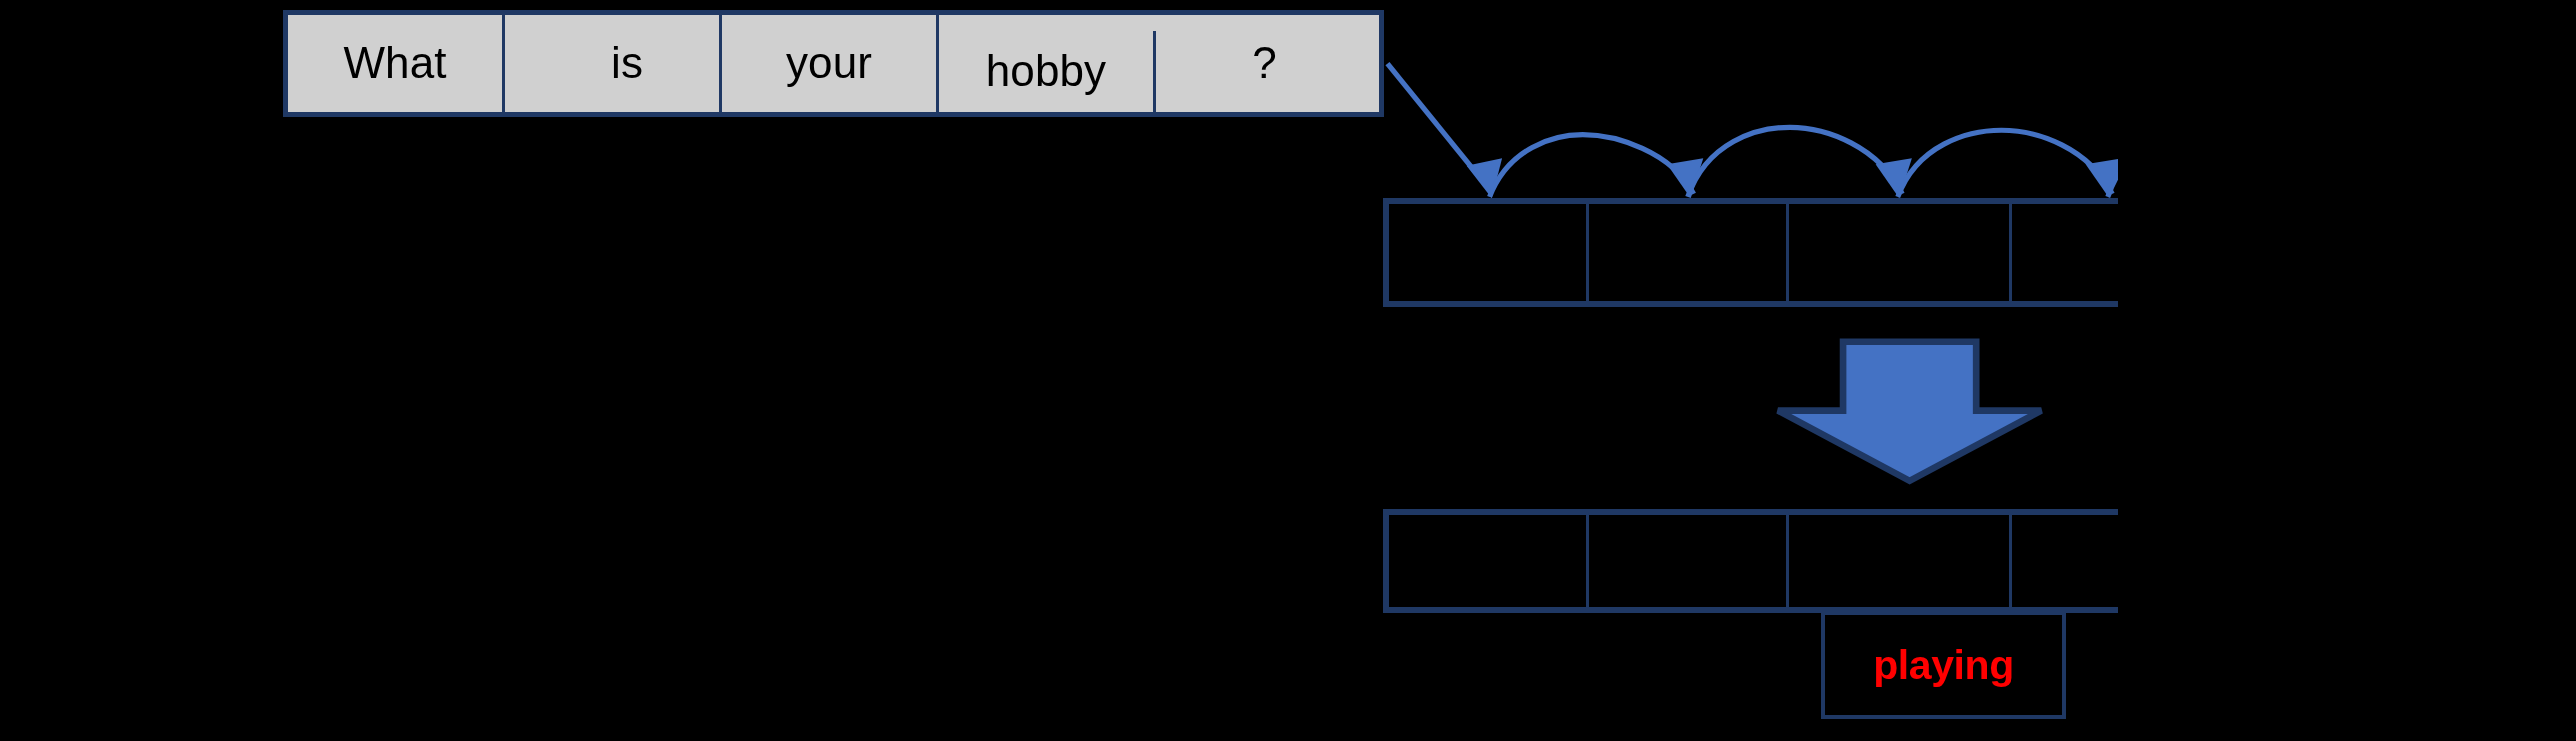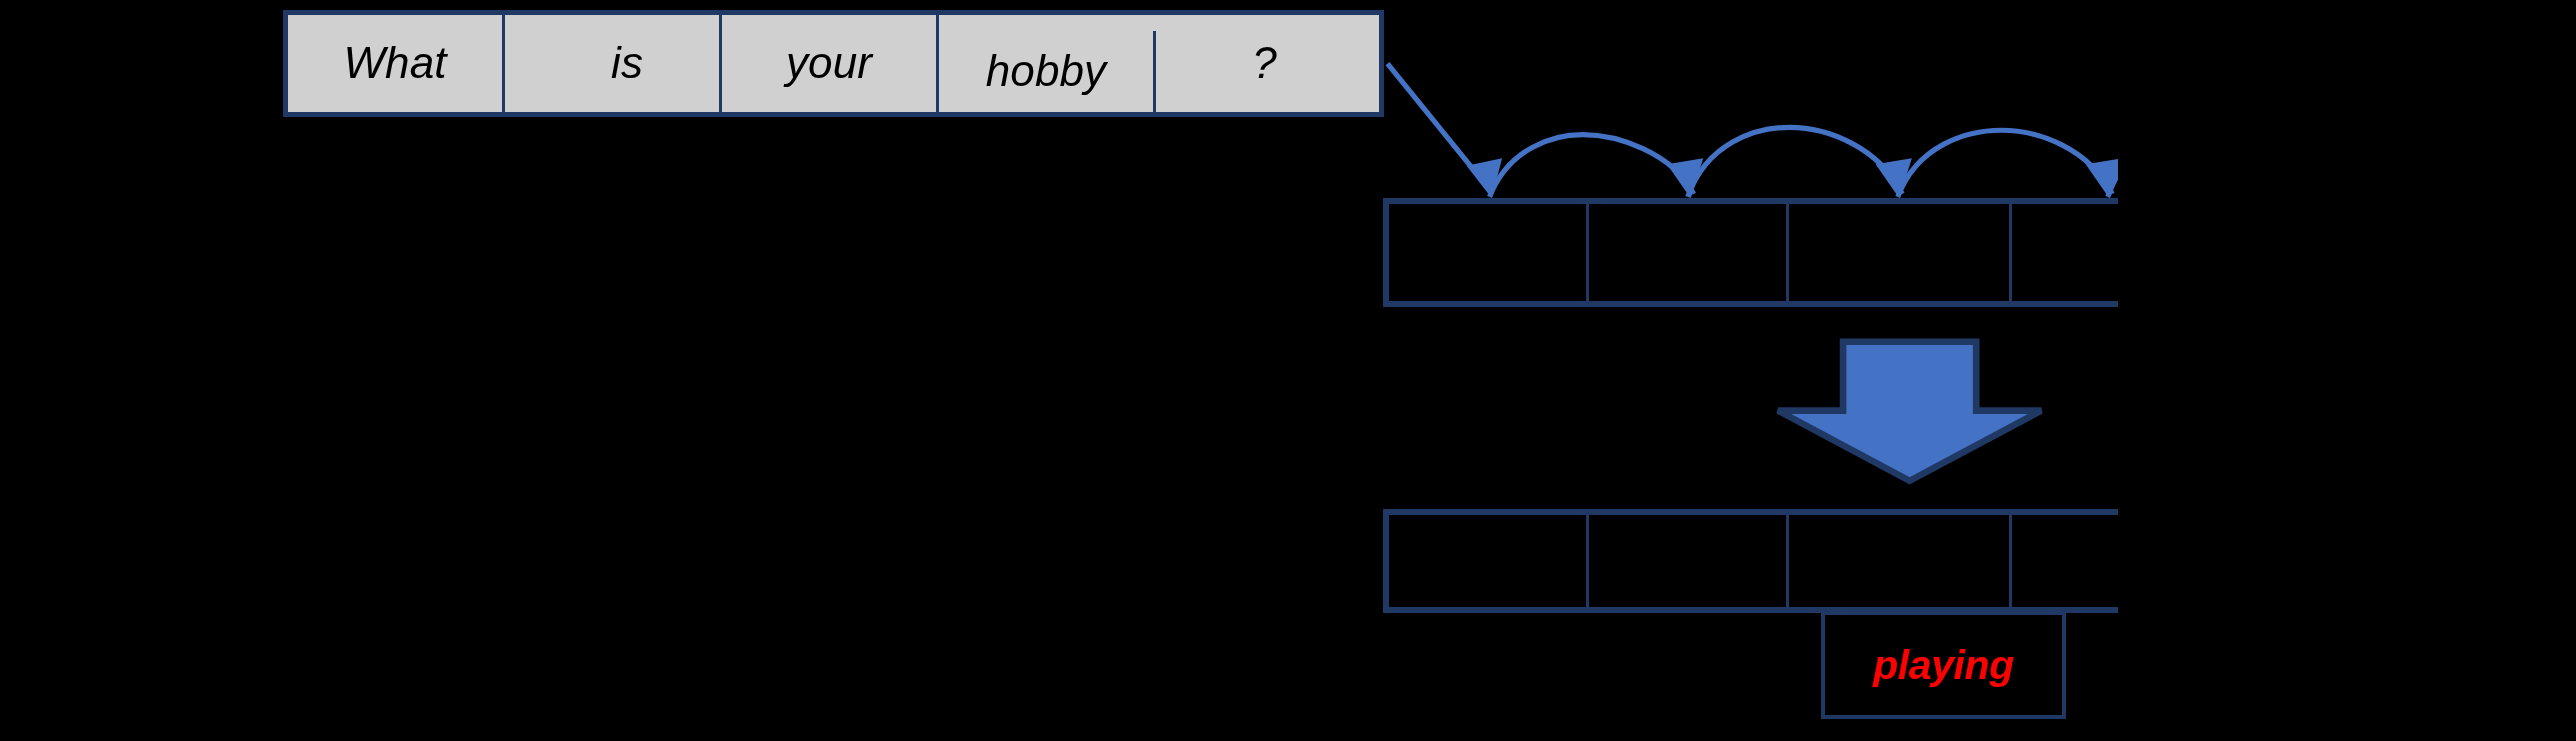--- a/index.html
+++ b/index.html
@@ -7,21 +7,20 @@
     padding: 0;
     background: #000000;
   }
   #stage {
     position: relative;
     width: 2118px;
     height: 742px;
     background: #000000;
     overflow: hidden;
     font-family: "Liberation Sans", sans-serif;
-    font-style: italic;
   }
 
   
   .grid {
     position: absolute;
     display: flex;
     box-sizing: border-box;
   }
   .cell {
     box-sizing: border-box;

